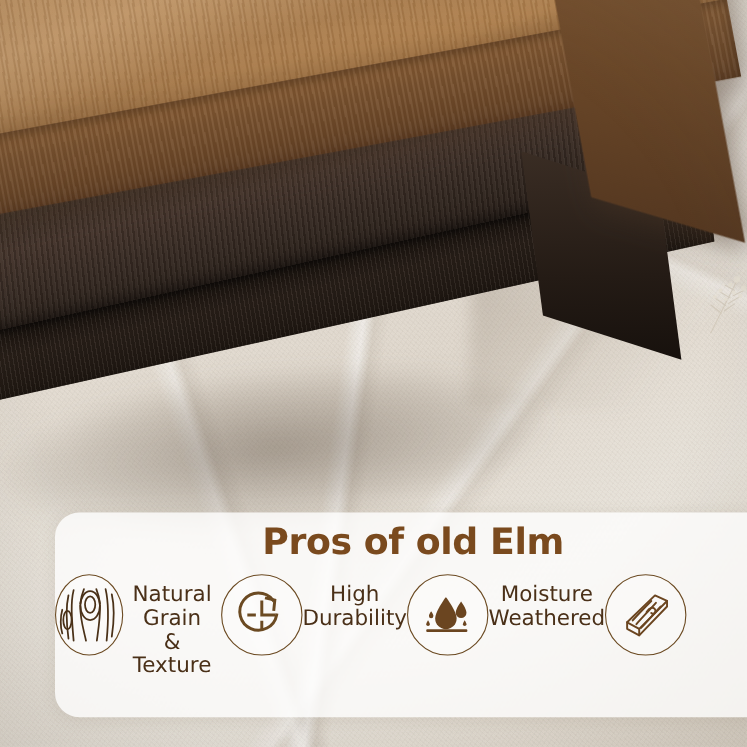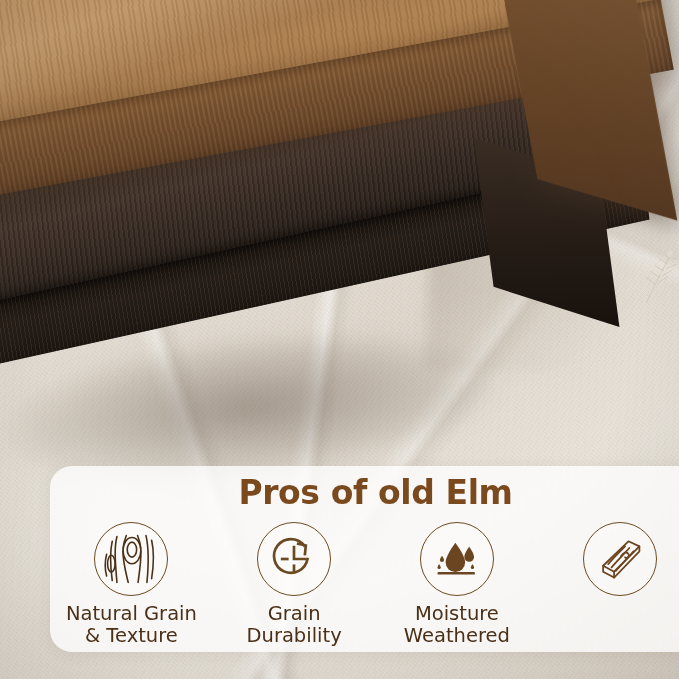--- a/index.html
+++ b/index.html
@@ -146,21 +146,21 @@
     letter-spacing:-0.4px;
     color:#7a4a1e;
     font-family:"DejaVu Sans","Liberation Sans",sans-serif;
   }
   .features {
     position:absolute; left:0; top:56px; width:100%;
     display:flex;
   }
   .feature {
     flex:1 1 0;
-    display:flex; flex-direction:column; align-items:center;
+    display:flex; 
   }
   .feature-icon {
     width:74px; height:74px;
     border-radius:50%;
     border:1.6px solid #6b4a22;
     display:flex; align-items:center; justify-content:center;
     background:rgba(255,255,255,.25);
   }
   .feature-label {
     margin-top:7px;
@@ -252,21 +252,21 @@
       <div class="feature f2">
         <div class="feature-icon">
           <svg viewBox="0 0 64 64" width="54" height="54" fill="none" stroke="#6b4a22" stroke-width="3.2" stroke-linecap="square">
             <path d="M44 16 A20 20 0 1 0 48 32"></path>
             <polyline points="37,14 46,16 45,26" stroke-linejoin="miter" fill="none"></polyline>
             <path d="M32 18 L32 32 L45 32"></path>
             <path d="M32 46 L32 40"></path>
             <path d="M18 32 L24 32"></path>
           </svg>
         </div>
-        <div class="feature-label">Grain
+        <div class="feature-label">High
 Durability</div>
       </div>
 
       <div class="feature f3">
         <div class="feature-icon">
           <svg viewBox="0 0 64 64" width="52" height="52" fill="#6b4520" stroke="none">
             <path d="M30 12 C30 12 18 28 18 36 A12 12 0 0 0 42 36 C42 28 30 12 30 12 Z"></path>
             <path d="M47 17 C47 17 41 25 41 29.5 A6 6 0 0 0 53 29.5 C53 25 47 17 47 17 Z"></path>
             <path d="M13.5 28 C13.5 28 11 31.5 11 33.3 A2.5 2.5 0 0 0 16 33.3 C16 31.5 13.5 28 13.5 28 Z"></path>
             <path d="M10 38 C10 38 8 41 8 42.4 A2 2 0 0 0 12 42.4 C12 41 10 38 10 38 Z"></path>

